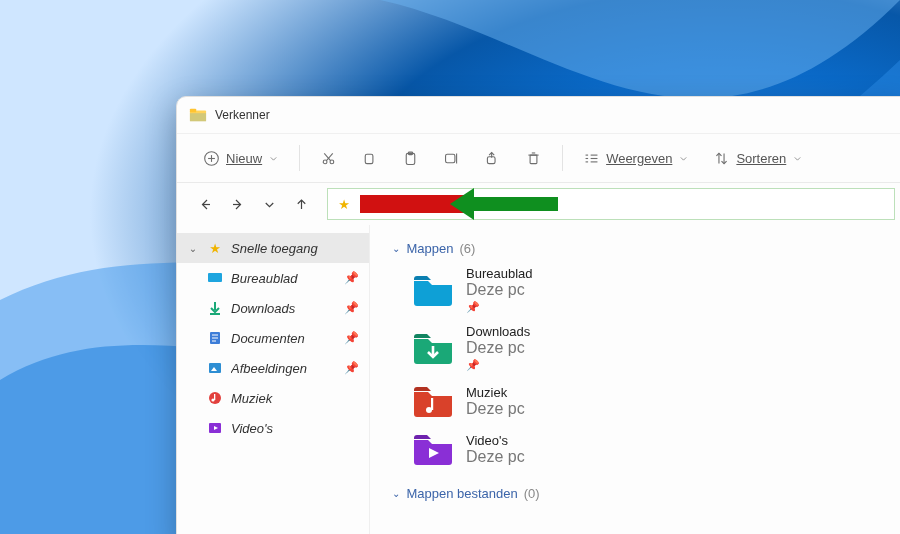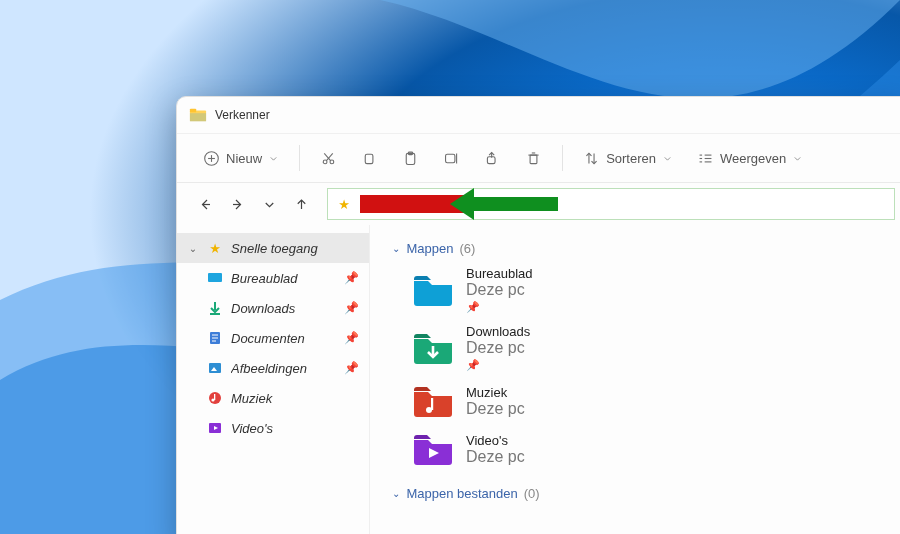--- a/index.html
+++ b/index.html
@@ -4,21 +4,21 @@
 <style>
   html,body{margin:0;padding:0;font-family:"Segoe UI",Arial,sans-serif;font-size:13px;color:#222;}
   body{width:900px;height:534px;overflow:hidden;position:relative;
        background:radial-gradient(ellipse 70% 70% at 80% 40%,#2f8be6 0%,#0a69c7 40%,#0757a8 60%,#cfe6ff 100%);}
   .wave{position:absolute;inset:0;pointer-events:none;}
   .window{position:absolute;left:176px;top:96px;right:-10px;bottom:-10px;background:#fdfdfd;border:1px solid #e0e0e0;border-radius:10px;box-shadow:0 10px 30px rgba(0,0,0,.25);}
   .titlebar{height:36px;display:flex;align-items:center;padding:0 12px;border-bottom:1px solid #f0f0f0;}
   .titlebar .ic{width:18px;height:18px;margin-right:8px;}
   .titlebar .txt{font-size:12px;color:#333;}
   .toolbar{height:48px;border-bottom:1px solid #eaeaea;display:flex;align-items:center;padding:0 18px;gap:8px;}
-  .tbtn{display:flex;align-items:center;height:32px;padding:0 8px;border-radius:4px;color:#555;gap:6px;font-size:13px;}
+  .tbtn{display:flex;align-items:center;height:32px;padding:0 8px;border-radius:4px;color:#555;gap:6px;font-size:13px;text-decoration:underline;}
   .tbtn svg{width:17px;height:17px;stroke:#6e6e6e;fill:none;stroke-width:1.3;}
   .sep{width:1px;height:26px;background:#e3e3e3;margin:0 4px;}
   .spacer{flex:1;}
   .nav{height:42px;display:flex;align-items:center;padding:0 14px;gap:4px;}
   .nbtn{width:28px;height:28px;display:flex;align-items:center;justify-content:center;border-radius:4px;}
   .nbtn svg{width:15px;height:15px;stroke:#444;fill:none;stroke-width:1.6;}
   .addr{flex:1;height:30px;border:1px solid #bce0b9;background:#fff;margin-left:8px;display:flex;align-items:center;padding:0 8px;gap:8px;}
   .addr .redact{height:18px;width:104px;background:#d11111;}
   .arrow{position:relative;margin-left:2px;}
   .arrow .shaft{width:84px;height:14px;background:#0f8f1f;}
@@ -112,44 +112,44 @@
     <div class="tbtn">
         <svg viewBox="0 0 20 20">
           <polyline points="4 6 16 6"></polyline>
           <rect x="6" y="6" width="8" height="10" rx="1"></rect>
           <line x1="8" y1="3.5" x2="12" y2="3.5"></line>
         </svg>
       </div>
     <div class="sep"></div>
     <div class="tbtn">
       <svg viewBox="0 0 20 20">
-          <line x1="7" y1="4" x2="7" y2="16"></line>
-          <polyline points="4 7 7 4 10 7"></polyline>
-          <line x1="13" y1="4" x2="13" y2="16"></line>
-          <polyline points="10 13 13 16 16 13"></polyline>
-        </svg>
-      <span>Sorteren</span>
-      <svg viewBox="0 0 20 20" style="width:11px;height:11px">
-          <polyline points="5 8 10 13 15 8"></polyline>
-        </svg>
-    </div>
-    <div class="tbtn">
-      <svg viewBox="0 0 20 20">
           <line x1="3" y1="6" x2="6" y2="6"></line>
           <line x1="3" y1="10" x2="6" y2="10"></line>
           <line x1="3" y1="14" x2="6" y2="14"></line>
           <line x1="9" y1="6" x2="17" y2="6"></line>
           <line x1="9" y1="10" x2="17" y2="10"></line>
           <line x1="9" y1="14" x2="17" y2="14"></line>
         </svg>
       <span>Weergeven</span>
       <svg viewBox="0 0 20 20" style="width:11px;height:11px">
           <polyline points="5 8 10 13 15 8"></polyline>
         </svg>
     </div>
+    <div class="tbtn">
+      <svg viewBox="0 0 20 20">
+          <line x1="7" y1="4" x2="7" y2="16"></line>
+          <polyline points="4 7 7 4 10 7"></polyline>
+          <line x1="13" y1="4" x2="13" y2="16"></line>
+          <polyline points="10 13 13 16 16 13"></polyline>
+        </svg>
+      <span>Sorteren</span>
+      <svg viewBox="0 0 20 20" style="width:11px;height:11px">
+          <polyline points="5 8 10 13 15 8"></polyline>
+        </svg>
+    </div>
     <div class="spacer"></div>
   </div>
 
   <div class="nav">
     <div class="nbtn">
         <svg viewBox="0 0 20 20">
           <polyline points="12 4 6 10 12 16"></polyline>
           <line x1="6" y1="10" x2="16" y2="10"></line>
         </svg>
       </div>

